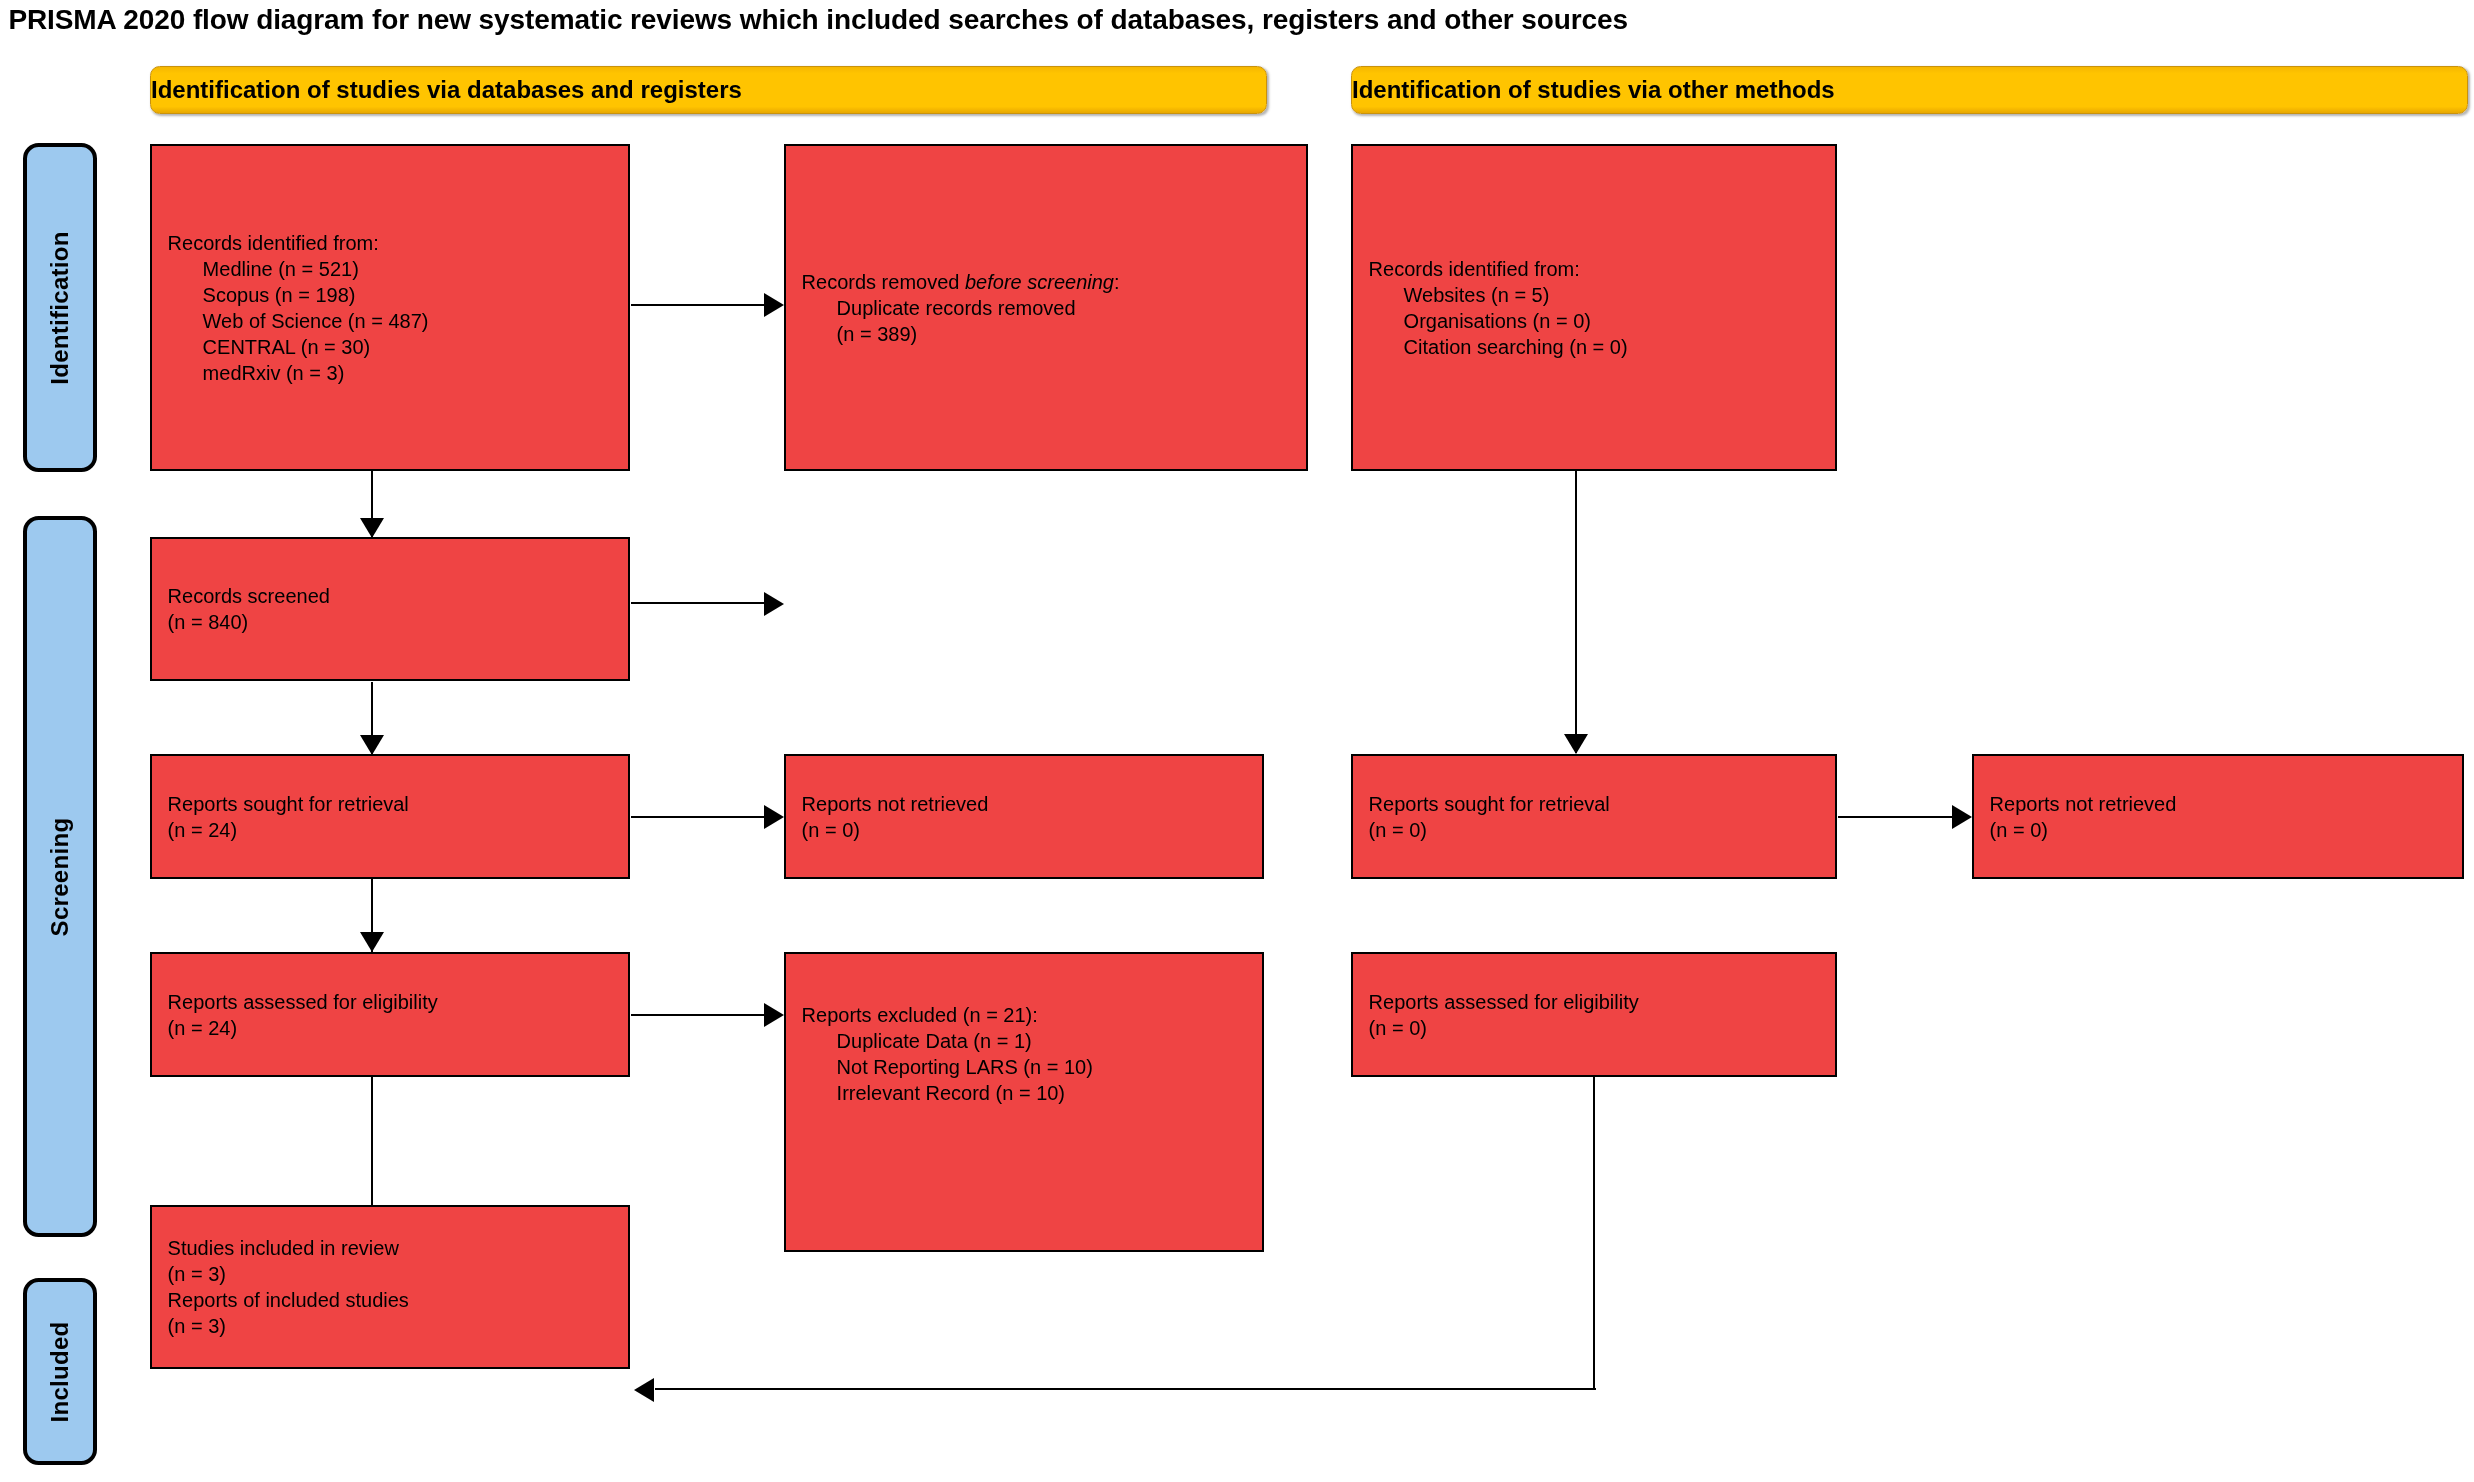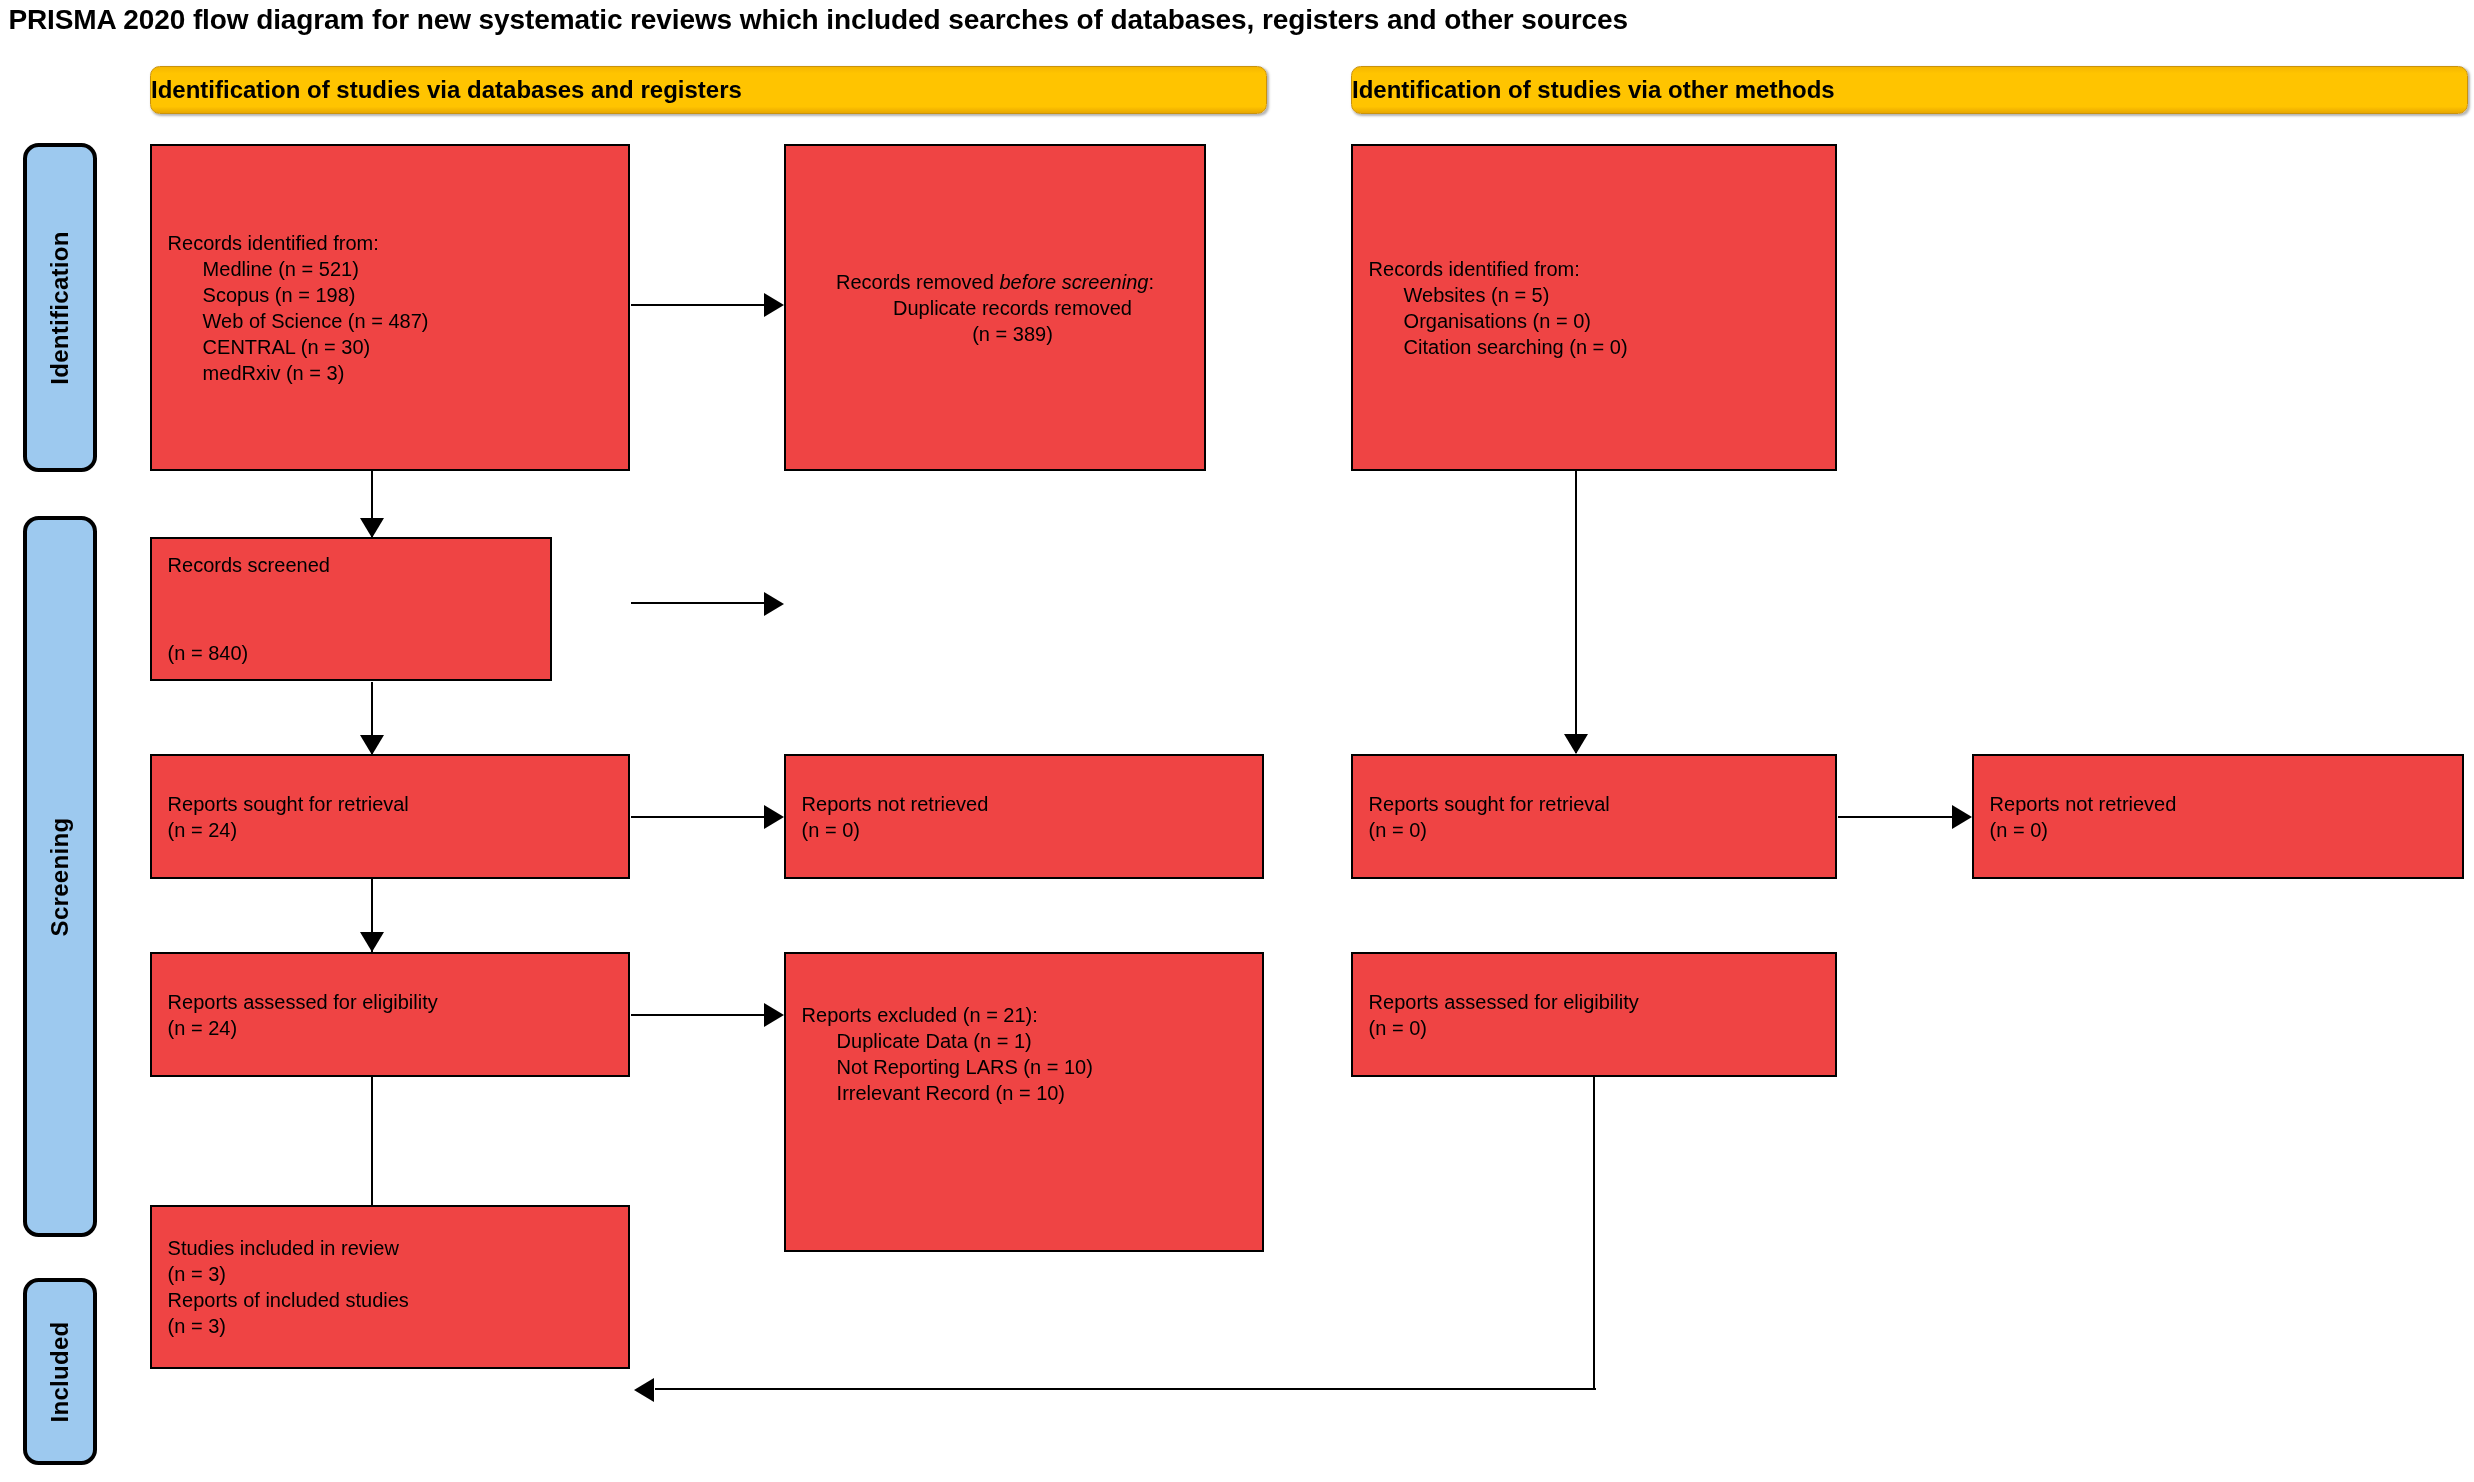--- a/index.html
+++ b/index.html
@@ -162,37 +162,37 @@
     <div class="line indent">Medline (n = 521)</div>
     <div class="line indent">Scopus (n = 198)</div>
     <div class="line indent">Web of Science (n = 487)</div>
     <div class="line indent">CENTRAL (n = 30)</div>
     <div class="line indent">medRxiv (n = 3)</div>
   </div>
 
   <div class="conn-h" style="left:631px; top:304px; width:133px;"></div>
   <div class="arrow-right" style="left:764px; top:293px;"></div>
 
-  <div class="flow-box" style="left:784px; top:144px; width:422px; height:327px;text-align:center;">
+  <div class="flow-box" style="left:784px; top:144px; width:524px; height:327px;">
     <div class="line wrap"><span>Records removed </span><span class="italic">before screening</span><span>:</span></div>
     <div class="line indent">Duplicate records removed</div>
     <div class="line indent">(n = 389)</div>
   </div>
 
   <div class="flow-box" style="left:1351px; top:144px; width:486px; height:327px;">
     <div class="line">Records identified from:</div>
     <div class="line indent">Websites (n = 5)</div>
     <div class="line indent">Organisations (n = 0)</div>
     <div class="line indent">Citation searching (n = 0)</div>
   </div>
 
   <div class="conn-v" style="left:371px; top:471px; width:2.4px; height:66px;"></div>
   <div class="arrow-down" style="left:360px; top:518px;"></div>
 
-  <div class="flow-box" style="left:150px; top:537px; width:402px; height:144px;justify-content:space-between;">
+  <div class="flow-box" style="left:150px; top:537px; width:480px; height:144px;">
     <div class="line">Records screened</div>
     <div class="line">(n = 840)</div>
   </div>
 
   <div class="conn-h" style="left:631px; top:602px; width:133px;"></div>
   <div class="arrow-right" style="left:764px; top:592px;"></div>
 
 
   <div class="conn-v" style="left:1575px; top:471px; width:2.4px; height:282px;"></div>
   <div class="arrow-down" style="left:1564px; top:734px;"></div>

